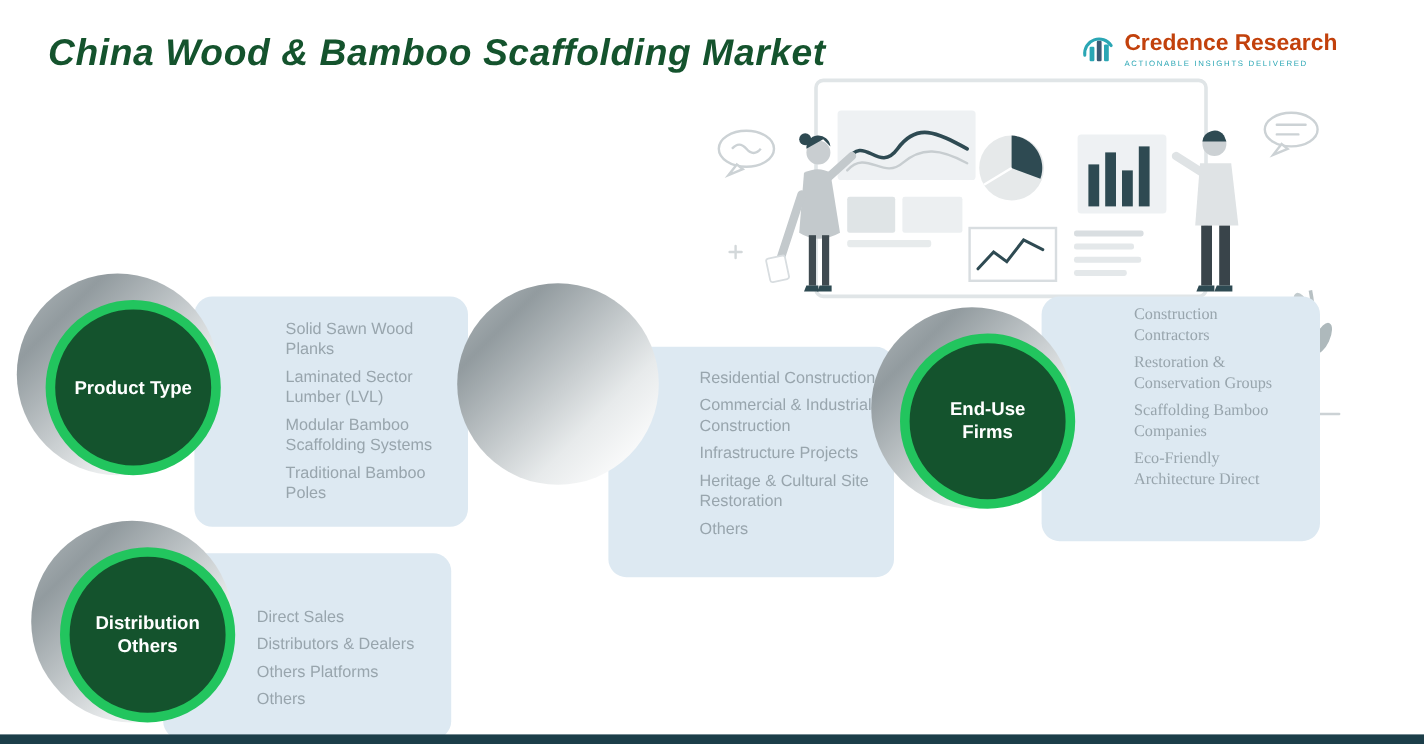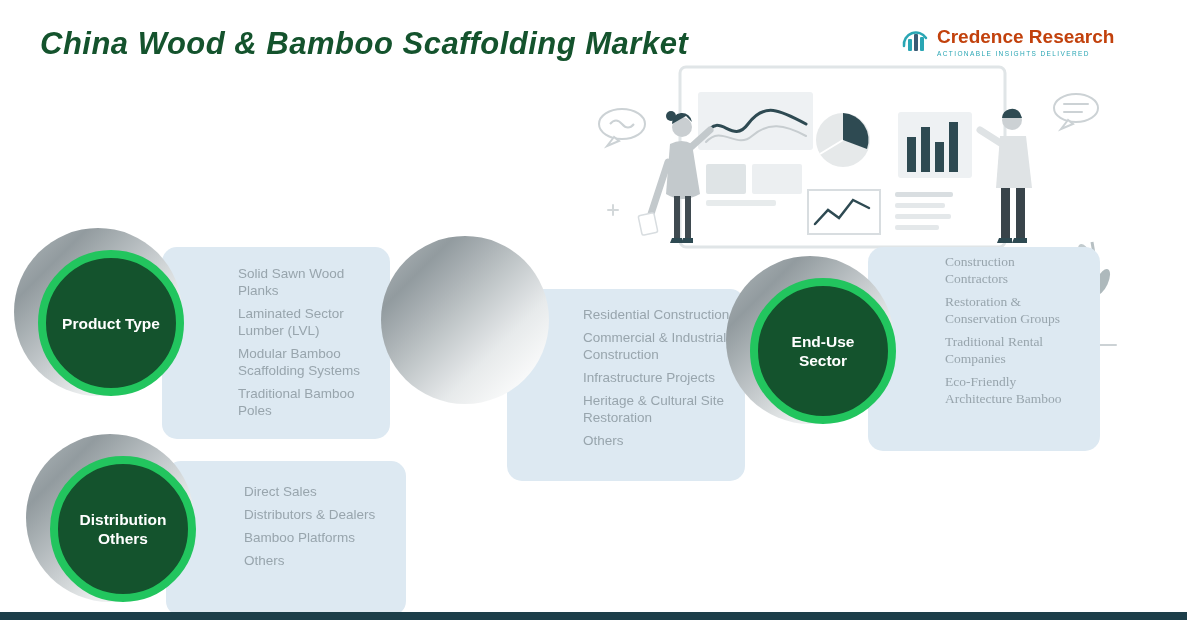--- a/index.html
+++ b/index.html
@@ -146,32 +146,32 @@
     <div class="item">Commercial &amp; Industrial Construction</div>
     <div class="item">Infrastructure Projects</div>
     <div class="item">Heritage &amp; Cultural Site Restoration</div>
     <div class="item">Others</div>
   </div>
   <div class="swoosh" style="left:381px;top:236px;"></div>
 
   <div class="panel" style="left:868px;top:247px;width:232px;height:204px;padding:6px 20px 0 77px;font-family:Liberation Serif, serif;">
     <div class="item">Construction Contractors</div>
     <div class="item">Restoration &amp; Conservation Groups</div>
-    <div class="item">Traditional Rental Companies</div>
-    <div class="item">Eco-Friendly Architecture Bamboo</div>
+    <div class="item">Scaffolding Bamboo Companies</div>
+    <div class="item">Eco-Friendly Architecture Direct</div>
   </div>
   <div class="swoosh" style="left:726px;top:256px;"></div>
   <div class="circle" style="left:750px;top:278px;">
-    <span class="lbl">End-Use Sector</span>
+    <span class="lbl">End-Use Firms</span>
   </div>
 
-  <div class="panel" style="left:166px;top:461px;width:240px;height:155px;padding:22px 14px 0 78px;">
+  <div class="panel" style="left:136px;top:461px;width:240px;height:155px;padding:44px 14px 0 78px;">
     <div class="item">Direct Sales</div>
     <div class="item">Distributors &amp; Dealers</div>
-    <div class="item">Bamboo Platforms</div>
+    <div class="item">Others Platforms</div>
     <div class="item">Others</div>
   </div>
   <div class="swoosh" style="left:26px;top:434px;"></div>
   <div class="circle" style="left:50px;top:456px;">
     <span class="lbl">Distribution Others</span>
   </div>
 
   <div class="bottom-bar"></div>
 
 </div>

